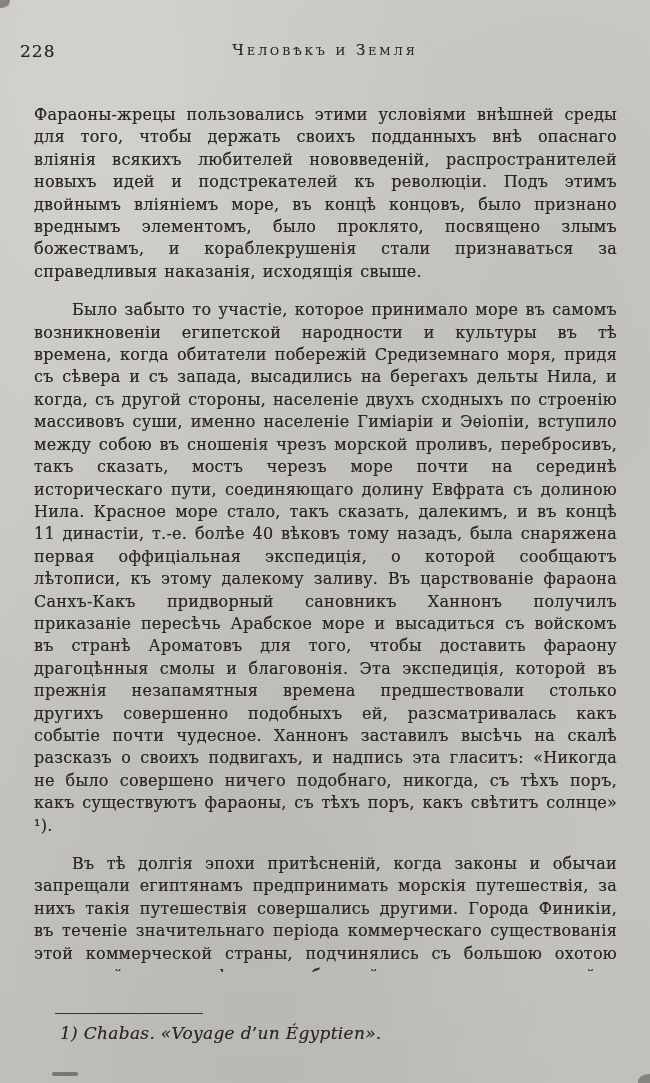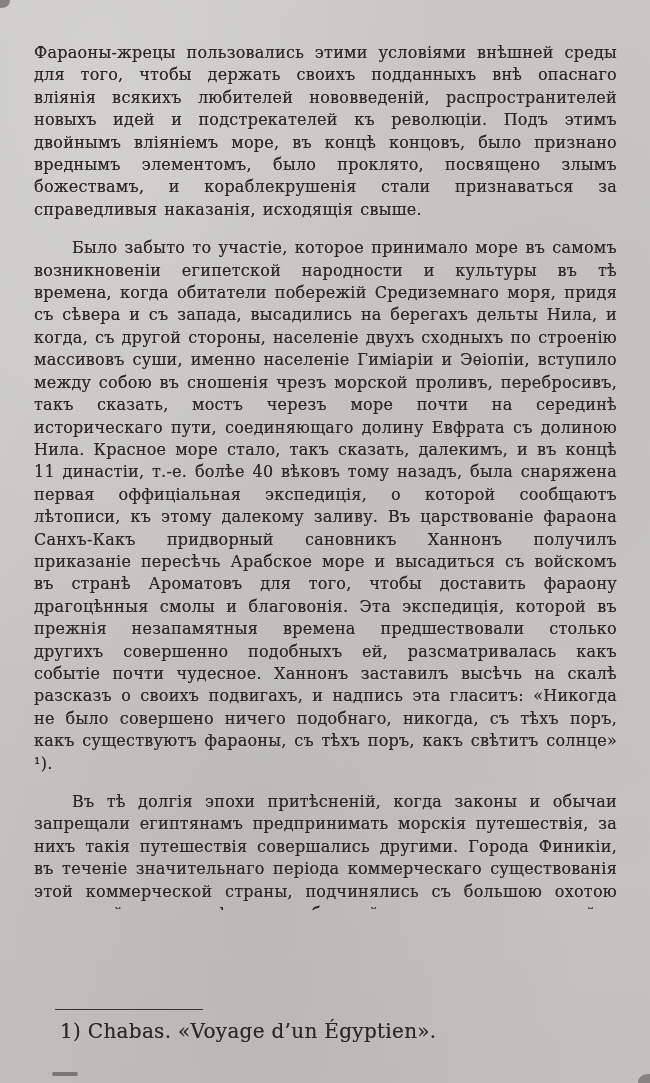--- a/index.html
+++ b/index.html
@@ -65,23 +65,24 @@
     bottom: 40px;
   }
   .footnote-rule {
     margin-left: 55px;
     width: 148px;
     height: 0;
     border-top: 1.5px solid #3a372f;
   }
   .footnote-text {
     margin: 9px 18px 0 60px;
-    font-size: 20px;
+    font-size: 17px;
     letter-spacing: 0.3px;
     text-shadow: 0 0 0.5px rgba(40,36,30,0.55);
+    font-style: italic;
   }
   .artifact {
     position: absolute;
     background: #4a473f;
   }
   .artifact.corner-tl {
     left: 0; top: 0;
     width: 10px; height: 8px;
     border-radius: 0 0 90% 0;
     opacity: 0.55;
@@ -97,20 +98,24 @@
     width: 12px; height: 9px;
     border-radius: 90% 0 0 0;
     opacity: 0.5;
   }
 </style>
 </head>
 <body>
 
 <div class="page">
 
+  <div class="header">
+    <span class="pagenum">228</span>
+    <span class="running-title">Человѣкъ и Земля</span>
+  </div>
 
   <div class="body-text">
     <p class="para no-indent">Фараоны-жрецы пользовались этими условіями внѣшней среды для того, чтобы держать своихъ подданныхъ внѣ опаснаго вліянія всякихъ любителей нововведеній, распространителей новыхъ идей и подстрекателей къ революціи. Подъ этимъ двойнымъ вліяніемъ море, въ концѣ концовъ, было признано вреднымъ элементомъ, было проклято, посвящено злымъ божествамъ, и кораблекрушенія стали признаваться за справедливыя наказанія, исходящія свыше.</p>
     <p class="para">Было забыто то участіе, которое принимало море въ самомъ возникновеніи египетской народности и культуры въ тѣ времена, когда обитатели побережій Средиземнаго моря, придя съ сѣвера и съ запада, высадились на берегахъ дельты Нила, и когда, съ другой стороны, населеніе двухъ сходныхъ по строенію массивовъ суши, именно населеніе Гиміаріи и Эѳіопіи, вступило между собою въ сношенія чрезъ морской проливъ, перебросивъ, такъ сказать, мостъ черезъ море почти на серединѣ историческаго пути, соединяющаго долину Евфрата съ долиною Нила. Красное море стало, такъ сказать, далекимъ, и въ концѣ 11 династіи, т.-е. болѣе 40 вѣковъ тому назадъ, была снаряжена первая оффиціальная экспедиція, о которой сообщаютъ лѣтописи, къ этому далекому заливу. Въ царствованіе фараона Санхъ-Какъ придворный сановникъ Ханнонъ получилъ приказаніе пересѣчь Арабское море и высадиться съ войскомъ въ странѣ Ароматовъ для того, чтобы доставить фараону драгоцѣнныя смолы и благовонія. Эта экспедиція, которой въ прежнія незапамятныя времена предшествовали столько другихъ совершенно подобныхъ ей, разсматривалась какъ событіе почти чудесное. Ханнонъ заставилъ высѣчь на скалѣ разсказъ о своихъ подвигахъ, и надпись эта гласитъ: «Никогда не было совершено ничего подобнаго, никогда, съ тѣхъ поръ, какъ существуютъ фараоны, съ тѣхъ поръ, какъ свѣтитъ солнце» ¹).</p>
     <p class="para">Въ тѣ долгія эпохи притѣсненій, когда законы и обычаи запрещали египтянамъ предпринимать морскія путешествія, за нихъ такія путешествія совершались другими. Города Финикіи, въ теченіе значительнаго періода коммерческаго существованія этой коммерческой страны, подчинялись съ большою охотою верховной власти фараона, бывшей для нихъ чрезвычайно выгодной, такъ какъ въ такихъ случаяхъ дельта Нила являлась открытой для ихъ судовъ, и вслѣдствіе того они свободно совершали обмѣнъ товаровъ со внутренней частью страны. Находясь, къ собственному удовольствію, въ вассальной зависимости отъ египтянъ, финикіяне владѣли монополіей торговли между Востокомъ и Египтомъ и, съ другой стороны, могли сами въ другихъ отдаленныхъ странахъ</p>
   </div>
 
   <div class="footnote">
     <div class="footnote-rule"></div>
     <p class="footnote-text">1) Chabas. «Voyage d’un Égyptien».</p>

